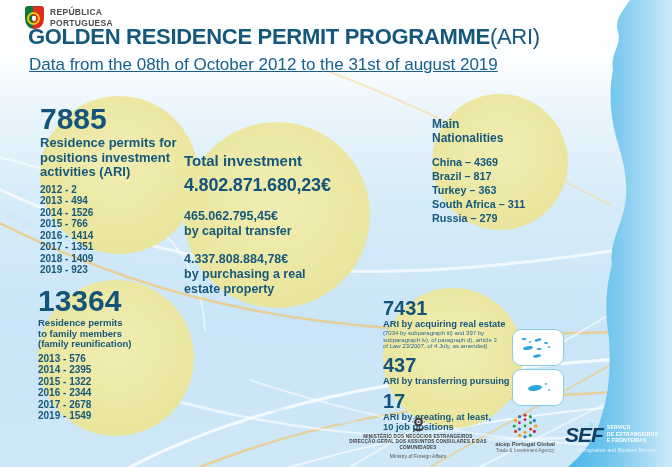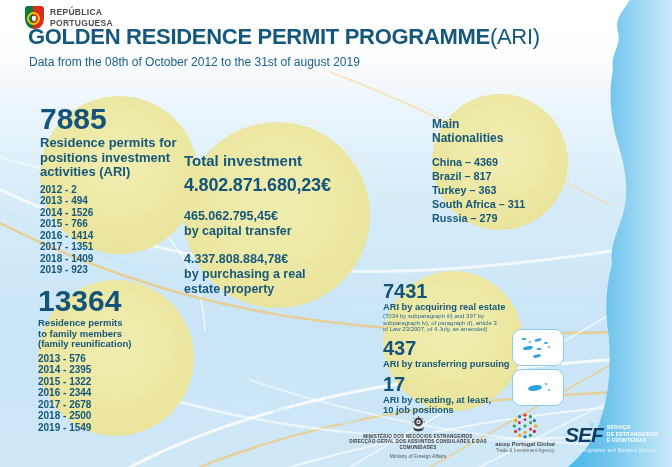--- a/index.html
+++ b/index.html
@@ -16,21 +16,21 @@
   
   .gov{position:absolute;left:25px;top:6px;z-index:5;display:flex;align-items:center;gap:6px;}
   .flag{position:relative;width:19px;height:23px;border-radius:3px 3px 46% 46%;
     background:linear-gradient(90deg,#0a7a3c 0 40%,#dd2c1f 40% 100%);}
   .flag .ring{position:absolute;left:2px;top:6px;width:9px;height:9px;border:2px solid #f6c90e;border-radius:50%;}
   .flag .ring::after{content:"";position:absolute;left:2.5px;top:2px;width:4px;height:5px;background:#fff;border-radius:1px 1px 45% 45%;}
   .gov-txt{font-size:8.5px;font-weight:bold;color:#4d4d4d;line-height:1.2;letter-spacing:.3px;}
   .title{position:absolute;left:28px;top:24px;margin:0;z-index:5;color:#15587c;
     font-size:22px;font-weight:bold;letter-spacing:-.3px;white-space:nowrap;}
   .title-suffix{font-weight:normal;}
-  .subtitle{position:absolute;left:29px;top:55px;z-index:5;color:#1a608a;font-size:12px;}
+  .subtitle{position:absolute;left:29px;top:55px;z-index:5;color:#1a608a;font-size:17px;text-decoration:underline;}
 
   
   .circle{position:absolute;z-index:3;border-radius:50%;text-align:left;color:#17587a;
     background:radial-gradient(circle at 50% 42%,#f0edb2 0%,#ebe7a1 60%,#e6e093 100%);}
   .big{font-weight:bold;color:#14537a;line-height:1;}
   .lbl{font-weight:bold;line-height:1.12;}
   .years{font-weight:bold;}
   .years div{line-height:1.15;}
 
   .c1{left:40px;top:96px;width:158px;height:158px;padding-top:0;}
@@ -46,21 +46,21 @@
   .c3{left:432px;top:94px;width:136px;height:136px;}
   .c3 .lbl{font-size:12px;margin-top:23px;line-height:1.2;}
   .c3 .nat-list{font-size:10.8px;font-weight:bold;margin-top:9px;}
   .c3 .nat-list div{line-height:1.3;}
 
   .c4{left:38px;top:280px;width:156px;height:156px;}
   .c4 .big{font-size:30px;margin-top:6px;}
   .c4 .lbl{font-size:9.5px;margin-top:2px;}
   .c4 .years{font-size:10px;margin-top:3px;}
 
-  .c5{left:383px;top:271px;width:140px;height:140px;}
+  .c5{left:383px;top:288px;width:140px;height:140px;}
   .c5 .bd-num{font-size:20px;font-weight:bold;color:#14537a;line-height:1.05;}
   .c5 .bd-num.first{margin-top:10px;}
   .c5 .bd-lbl{font-size:9.3px;font-weight:bold;line-height:1.1;}
   .c5 .bd-note{font-size:6px;line-height:1.08;margin-top:1px;color:#2a6b8d;}
   .c5 .mt{margin-top:5px;}
 
   
   .island{position:absolute;z-index:3;width:50px;height:35px;background:#ffffff;
     border:1.5px solid #8fcbe8;border-radius:9px;}
   .isl-1{left:512px;top:329px;}
@@ -188,21 +188,20 @@
       <div>Residence permits</div>
       <div>to family members</div>
       <div>(family reunification)</div>
     </div>
     <div class="years">
         <div>2013 - 576</div>
         <div>2014 - 2395</div>
         <div>2015 - 1322</div>
         <div>2016 - 2344</div>
         <div>2017 - 2678</div>
-        <div>2018 - 2500</div>
         <div>2019 - 1549</div>
       </div>
   </div>
 
   <div class="circle c5">
     <div class="bd-num first">7431</div>
     <div class="bd-lbl">ARI by acquiring real estate</div>
     <div class="bd-note">
       <div>(7034 by subparagraph iii) and 397 by</div>
       <div>subparagraph iv), of paragraph d), article 3</div>

